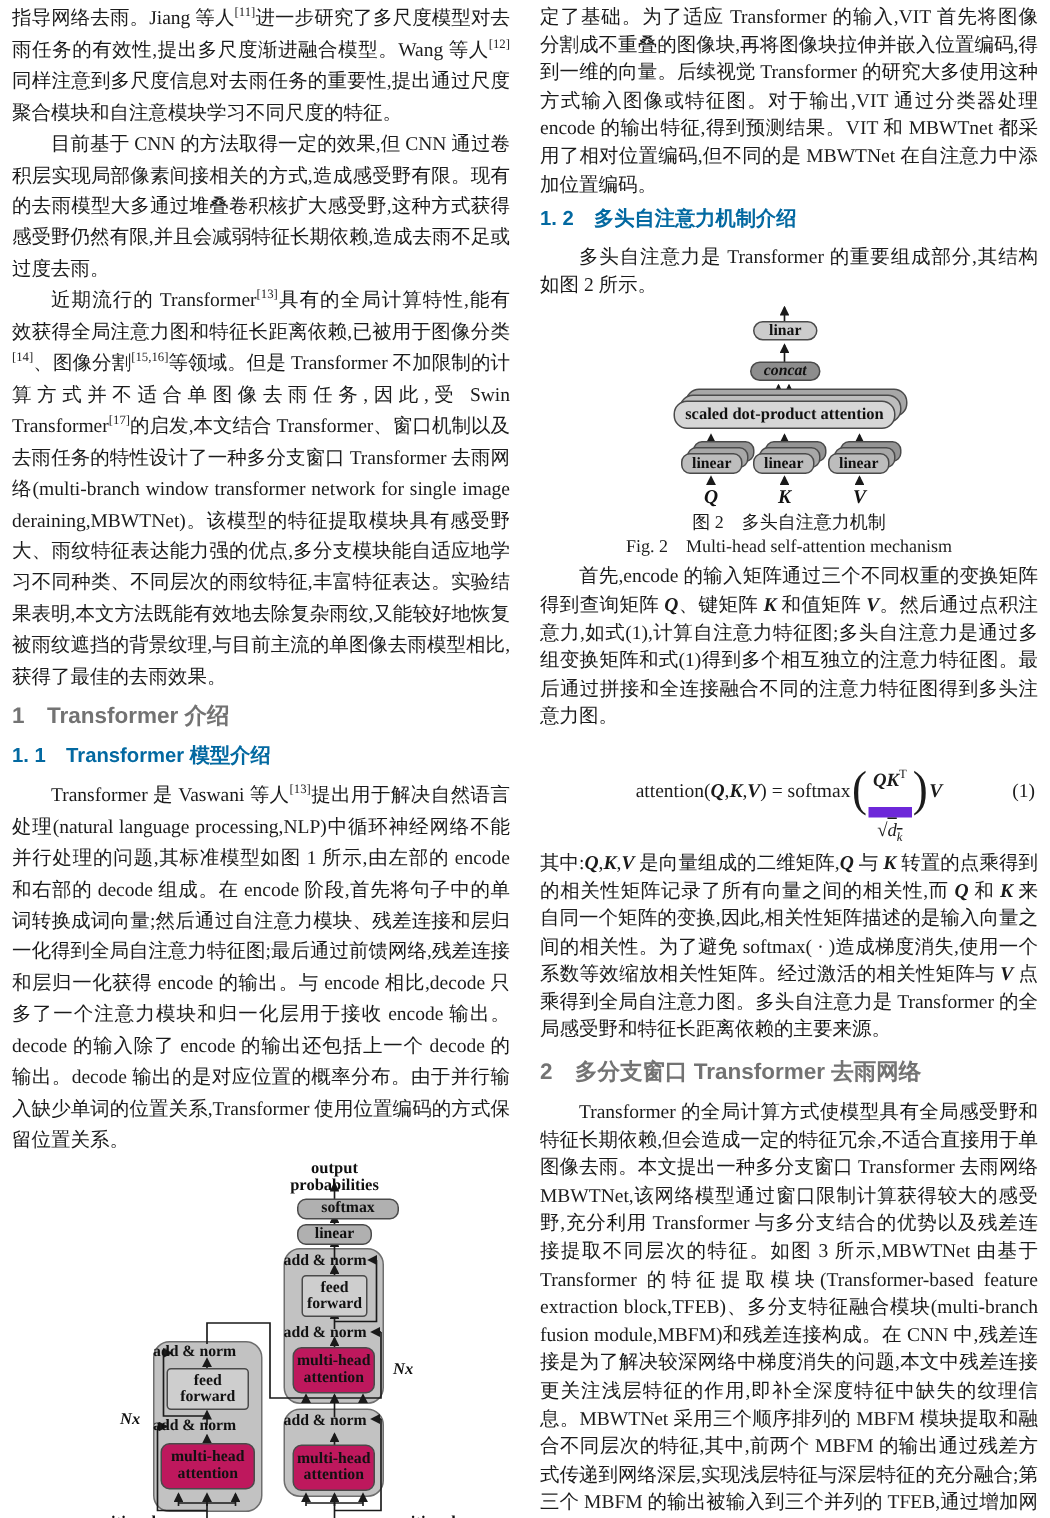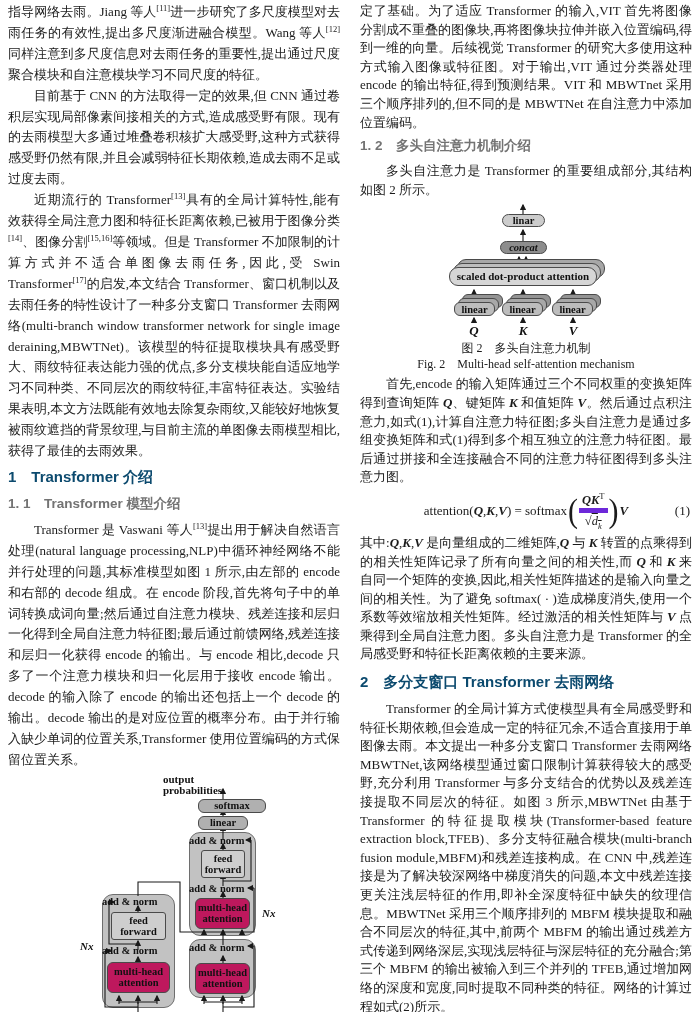--- a/index.html
+++ b/index.html
@@ -12,36 +12,36 @@
   .col { width:332px; }
   p.body { margin:0; font-size:13px; text-align:justify; }
   .col-l p.body { line-height:20.9px; }
   .col-r p.body { line-height:18.6px; }
   p.ind { text-indent:2em; }
   sup { font-size:8.5px; line-height:0; vertical-align:super; }
   sub { font-size:8.5px; line-height:0; vertical-align:sub; }
   .ovl { text-decoration:overline; }
   h2.h-major {
     margin:6px 0 8px 0; font-family:"Liberation Sans","DejaVu Sans",sans-serif;
-    font-size:15px; font-weight:bold; color:#0c4a6e;
+    font-size:15px; font-weight:bold; color:#737373;
   }
   h3.h-minor {
     margin:5px 0 7px 0; font-family:"Liberation Sans","DejaVu Sans",sans-serif;
-    font-size:13.5px; font-weight:bold; color:#737373;
+    font-size:13.5px; font-weight:bold; color:#0369a1;
   }
   .figcap { text-align:center; font-size:12px; line-height:15.5px; margin:0; }
   
   .figwrap { position:relative; font-weight:bold; color:#111; }
   .figwrap svg.conn { position:absolute; left:0; top:0; }
   .fbox {
     position:absolute; border:1.2px solid #4a4a4a; border-radius:6px;
     display:flex; flex-direction:column; align-items:center; justify-content:center;
     font-size:10.5px; line-height:11px; text-align:center;
   }
-  .ftext { position:absolute; font-size:11px; line-height:11.5px; }
+  .ftext { position:absolute; font-size:11px; line-height:11.5px; text-align:center; }
   
   .f1 { width:332px; height:304px; margin-top:3px; }
   .f1 .cont { position:absolute; background:#c2c2c2; border:1.2px solid #6e6e6e; border-radius:11px; }
   .f1 .mha { background:#be185d; }
   .f1 .ff  { background:#cecece; border-radius:3px; }
   .f1 .sml { background:#b0b0b0; }
   .f1 .an  { position:absolute; font-size:10.5px; text-align:left; }
   .f1 .nx  { position:absolute; font-style:italic; font-size:11px; }
   
   .f2 { width:332px; height:140px; margin-top:2px; }
@@ -51,21 +51,21 @@
   .f2 .attn-s1 { background:#bdbdbd; border-radius:9px; }
   .f2 .attn-s2 { background:#a7a7a7; border-radius:9px; }
   .f2 .lin  { background:#bdbdbd; border-radius:6px; }
   .f2 .lin-s1 { background:#a8a8a8; border-radius:6px; }
   .f2 .lin-s2 { background:#949494; border-radius:6px; }
   .f2 .qkv { position:absolute; width:40px; text-align:center; font-size:13px; font-style:italic; font-weight:bold; }
   
   .eq1 { position:relative; display:flex; align-items:center; justify-content:center; margin:7px 0 6px 0; font-size:13px; }
   .eq1 .bp { font-size:30px; font-weight:400; line-height:0.9; transform:scaleY(1.1); padding:0 1px; }
   .frac { display:inline-flex; flex-direction:column; text-align:center; vertical-align:middle; font-size:12.5px; }
-  .frac .num { border-bottom:5px solid #6d28d9; padding:0 3px 1px 3px; line-height:13px; }
+  .frac .num { border-bottom:7px solid #6d28d9; padding:0 3px 11px 3px; line-height:13px;margin-top:20px; }
   .frac .den { padding-top:1px; line-height:14px; }
   .eq-no { position:absolute; right:2px; top:50%; transform:translateY(-50%); font-size:13px; }
 </style>
 </head>
 <body>
 
 <div class="cols">
 
   <div class="col col-l">
     <p class="body">指导网络去雨。Jiang 等人<sup>[11]</sup>进一步研究了多尺度模型对去雨任务的有效性,提出多尺度渐进融合模型。Wang 等人<sup>[12]</sup>同样注意到多尺度信息对去雨任务的重要性,提出通过尺度聚合模块和自注意模块学习不同尺度的特征。</p>
@@ -190,21 +190,21 @@
       </div>
       <div class="ftext" style="left:250px;top:236px;width:72px;text-align:left;">
         <span>positional</span><br>
       </div>
 
     </div>
 
   </div>
 
   <div class="col col-r">
-    <p class="body">定了基础。为了适应 Transformer 的输入,VIT 首先将图像分割成不重叠的图像块,再将图像块拉伸并嵌入位置编码,得到一维的向量。后续视觉 Transformer 的研究大多使用这种方式输入图像或特征图。对于输出,VIT 通过分类器处理 encode 的输出特征,得到预测结果。VIT 和 MBWTnet 采用三个顺序排列的,但不同的是 MBWTNet 在自注意力中添加位置编码。</p>
+    <p class="body">定了基础。为了适应 Transformer 的输入,VIT 首先将图像分割成不重叠的图像块,再将图像块拉伸并嵌入位置编码,得到一维的向量。后续视觉 Transformer 的研究大多使用这种方式输入图像或特征图。对于输出,VIT 通过分类器处理 encode 的输出特征,得到预测结果。VIT 和 MBWTnet 都采用了相对位置编码,但不同的是 MBWTNet 在自注意力中添加位置编码。</p>
     <h3 class="h-minor">1. 2　多头自注意力机制介绍</h3>
     <p class="body ind">多头自注意力是 Transformer 的重要组成部分,其结构如图 2 所示。</p>
 
     <div class="figwrap f2">
       <svg class="conn" width="332" height="140">
         <defs>
           <marker id="ar2" viewBox="0 0 8 8" refX="6.5" refY="4" markerWidth="6" markerHeight="6" orient="auto-start-reverse">
             <path d="M0,0 L8,4 L0,8 z" fill="#1a1a1a"></path>
           </marker>
         </defs>

